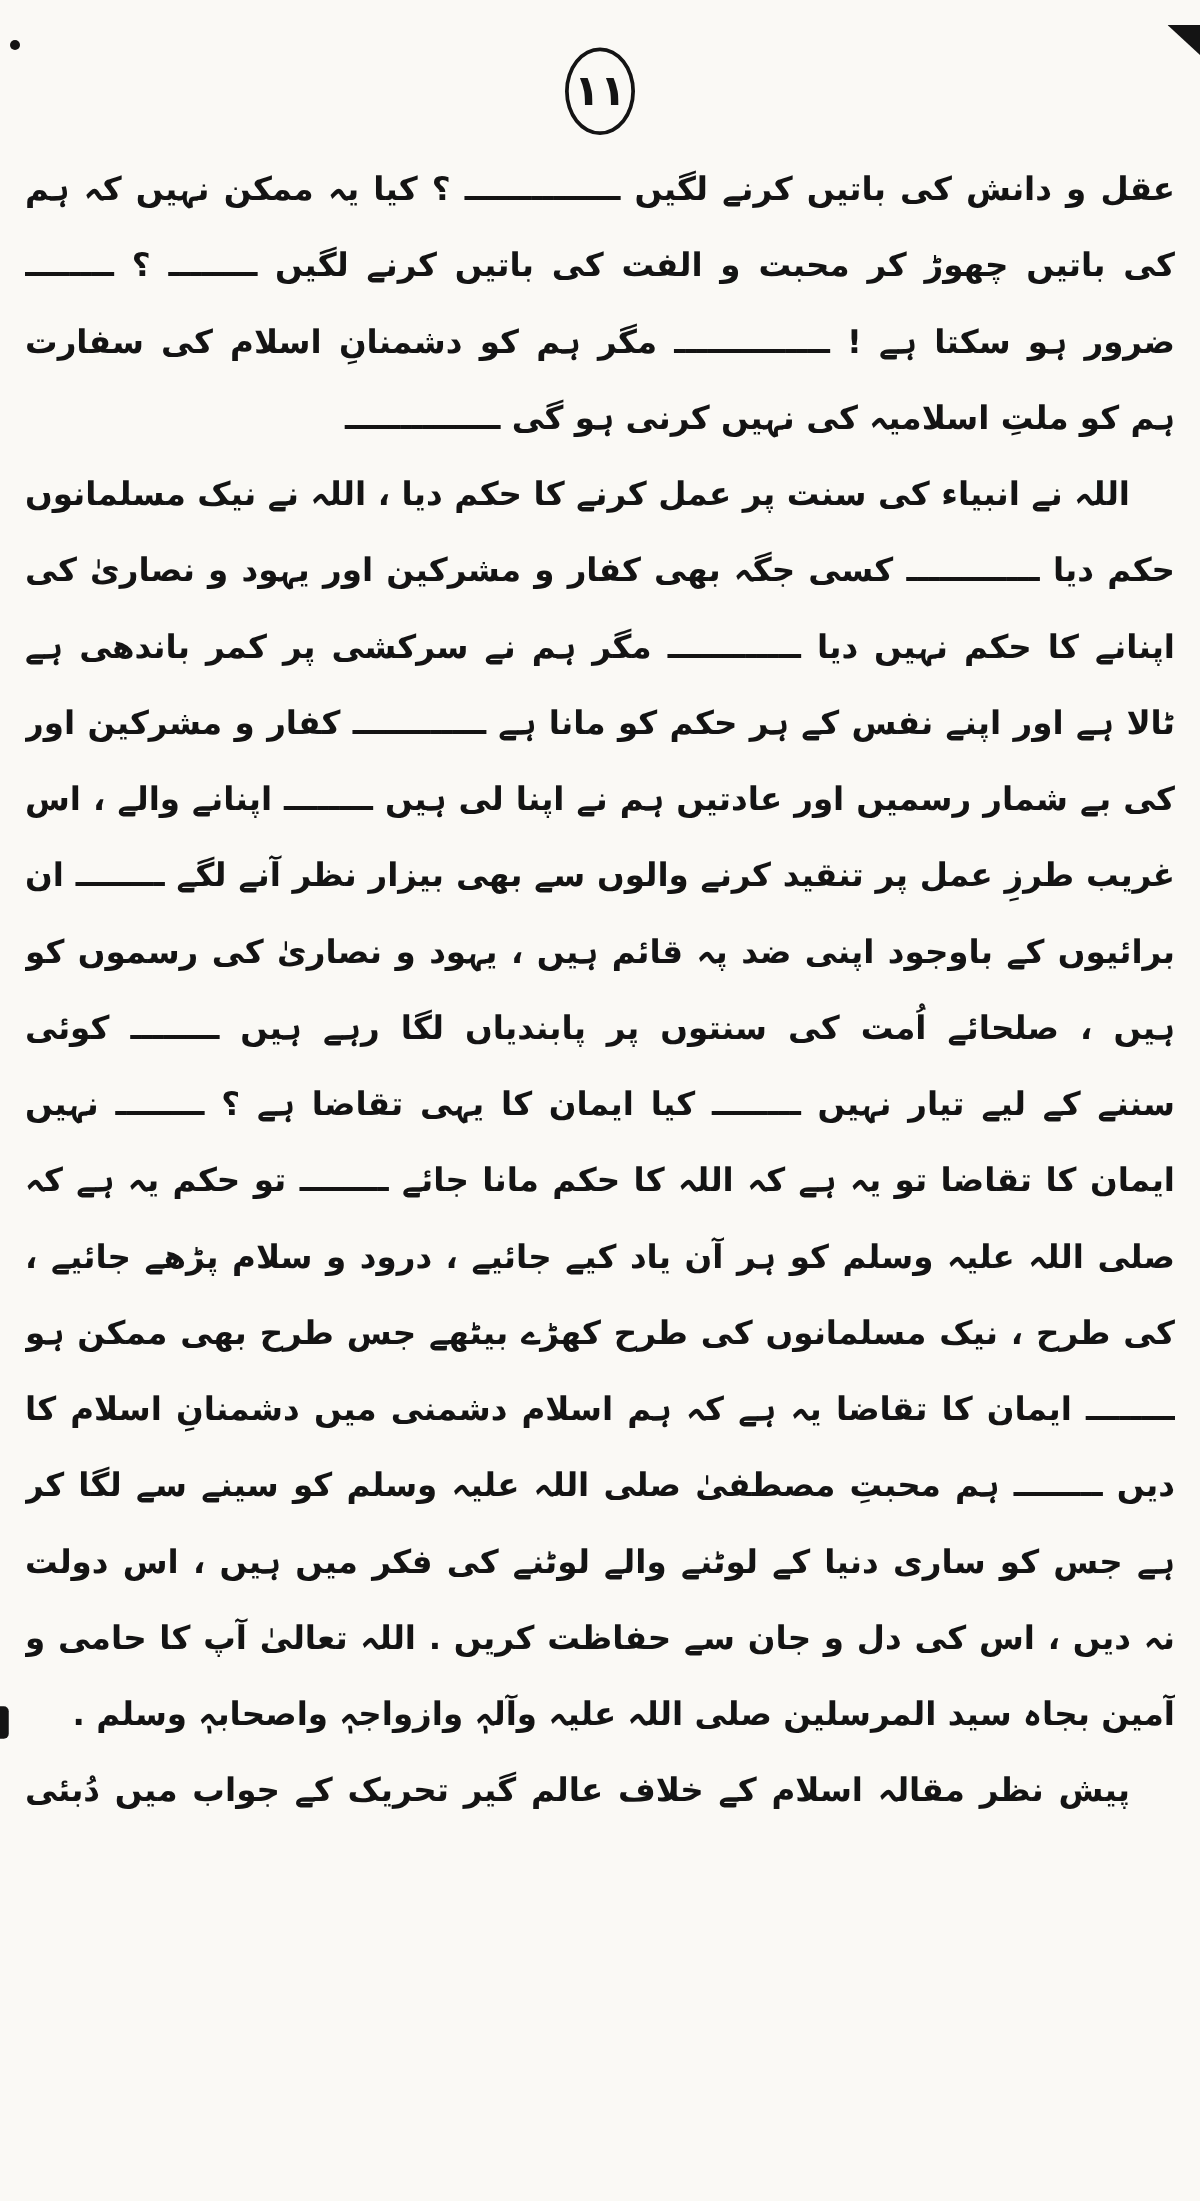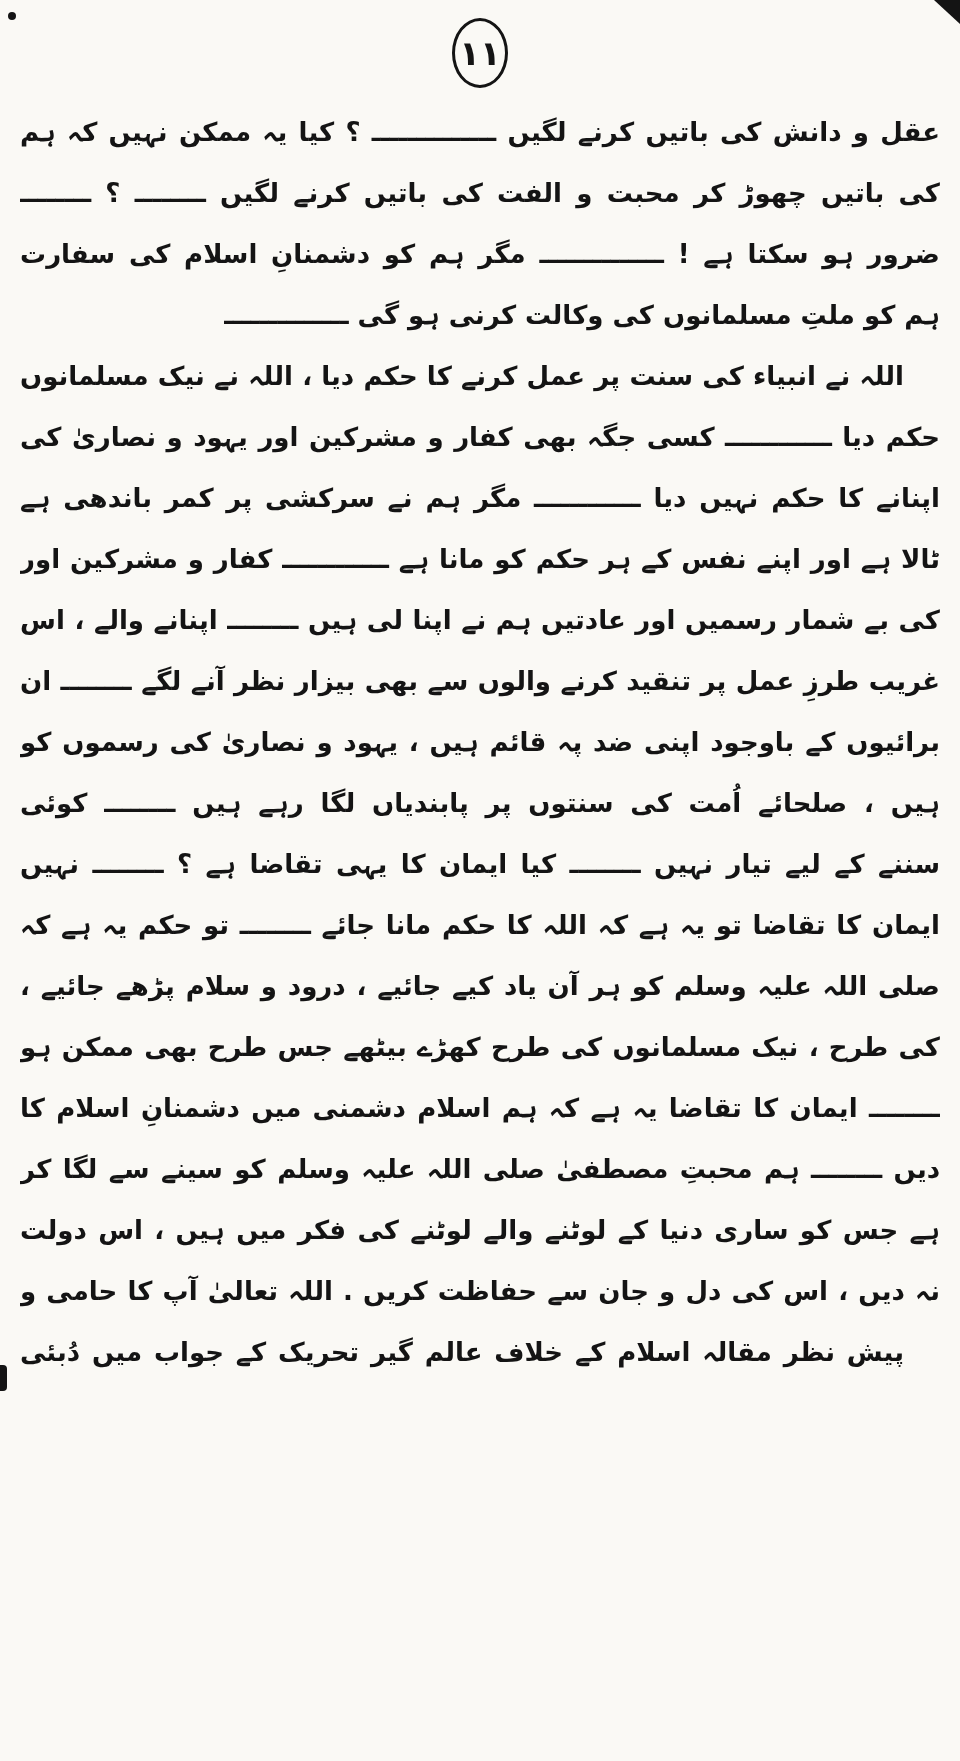--- a/index.html
+++ b/index.html
@@ -10,20 +10,21 @@
     color: #141414;
     font-family: "DejaVu Sans", sans-serif;
     position: relative;
     overflow: hidden;
   }
   .scan {
     position: absolute;
     inset: 0;
     padding: 12px 20px 0 20px;
     box-sizing: border-box;
+    margin-top: 20px;
   }
   .page-number-badge {
     width: 50px;
     height: 64px;
     border: 3px solid #141414;
     border-radius: 50%;
     margin: 6px auto 14px auto;
     display: flex;
     align-items: center;
     justify-content: center;
@@ -79,33 +80,34 @@
   <div class="artifact bl"></div>
 
   <div class="page-number-badge">
     <span>۱۱</span>
   </div>
 
   <div class="text">
     <div class="line">عقل و دانش کی باتیں کرنے لگیں ــــــــــــــ ؟ کیا یہ ممکن نہیں کہ ہم نفرت و عداوت</div>
     <div class="line">کی باتیں چھوڑ کر محبت و الفت کی باتیں کرنے لگیں ــــــــ ؟ ــــــــ کیوں نہیں ہو سکتا؛</div>
     <div class="line">ضرور ہو سکتا ہے ! ــــــــــــــ مگر ہم کو دشمنانِ اسلام کی سفارت چھوڑنی ہو گی،</div>
-    <div class="line para-end">ہم کو ملتِ مسلمانوں کی وکالت کرنی ہو گی ــــــــــــــ</div>
+    <div class="line para-end">ہم کو ملتِ اسلامیہ کی نہیں کرنی ہو گی ــــــــــــــ</div>
     <div class="line indent">اللہ نے انبیاء کی سنت پر عمل کرنے کا حکم دیا ، اللہ نے نیک مسلمانوں کی</div>
     <div class="line">حکم دیا ــــــــــــ کسی جگہ بھی کفار و مشرکین اور یہود و نصاریٰ کی رسموں اور عادتوں کو</div>
     <div class="line">اپنانے کا حکم نہیں دیا ــــــــــــ مگر ہم نے سرکشی پر کمر باندھی ہے ــــــــ ہر حکم کو</div>
     <div class="line">ٹالا ہے اور اپنے نفس کے ہر حکم کو مانا ہے ــــــــــــ کفار و مشرکین اور یہود و نصاریٰ</div>
     <div class="line">کی بے شمار رسمیں اور عادتیں ہم نے اپنا لی ہیں ــــــــ اپنانے والے ، اس عجیب و</div>
     <div class="line">غریب طرزِ عمل پر تنقید کرنے والوں سے بھی بیزار نظر آنے لگے ــــــــ ان تمام</div>
     <div class="line">برائیوں کے باوجود اپنی ضد پہ قائم ہیں ، یہود و نصاریٰ کی رسموں کو عام کر رہے</div>
     <div class="line">ہیں ، صلحائے اُمت کی سنتوں پر پابندیاں لگا رہے ہیں ــــــــ کوئی معقول بات</div>
     <div class="line">سننے کے لیے تیار نہیں ــــــــ کیا ایمان کا یہی تقاضا ہے ؟ ــــــــ نہیں نہیں</div>
     <div class="line">ایمان کا تقاضا تو یہ ہے کہ اللہ کا حکم مانا جائے ــــــــ تو حکم یہ ہے کہ سرورِ عالم</div>
     <div class="line">صلی اللہ علیہ وسلم کو ہر آن یاد کیے جائیے ، درود و سلام پڑھے جائیے ، فرشتوں</div>
     <div class="line">کی طرح ، نیک مسلمانوں کی طرح کھڑے بیٹھے جس طرح بھی ممکن ہو پڑھے جائیے</div>
     <div class="line">ــــــــ ایمان کا تقاضا یہ ہے کہ ہم اسلام دشمنی میں دشمنانِ اسلام کا ساتھ نہ</div>
     <div class="line">دیں ــــــــ ہم محبتِ مصطفیٰ صلی اللہ علیہ وسلم کو سینے سے لگا کر رکھیں ، یہی وہ دولت</div>
     <div class="line">ہے جس کو ساری دنیا کے لوٹنے والے لوٹنے کی فکر میں ہیں ، اس دولت کو لٹنے</div>
     <div class="line">نہ دیں ، اس کی دل و جان سے حفاظت کریں . اللہ تعالیٰ آپ کا حامی و ناصر ہو .</div>
+    <div class="line para-end">آمین بجاہ سید المرسلین صلی اللہ علیہ وآلہٖ وازواجہٖ واصحابہٖ وسلم .</div>
     <div class="line indent">پیش نظر مقالہ اسلام کے خلاف عالم گیر تحریک کے جواب میں دُبئی کے</div>
   </div>
 
 </div>
 
 </body></html>

